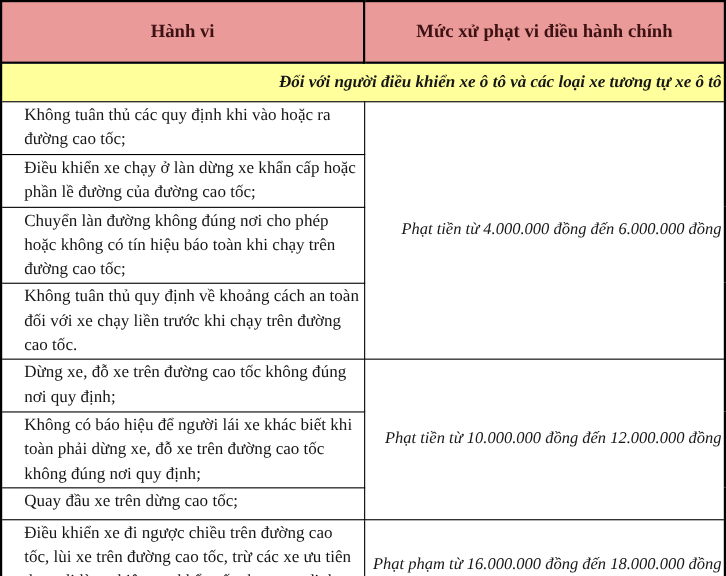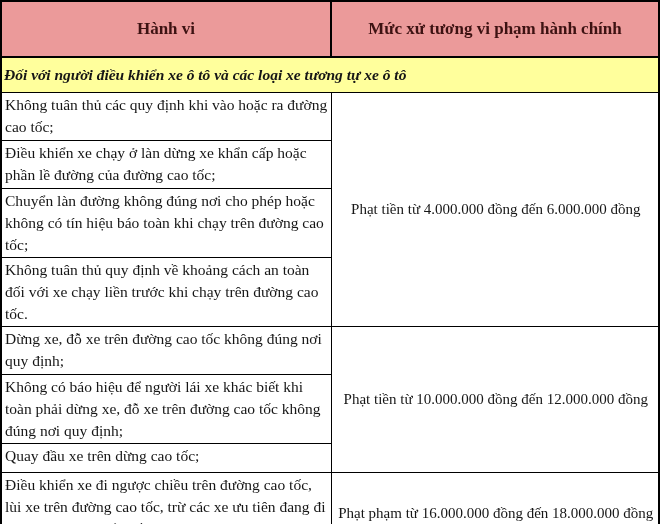--- a/index.html
+++ b/index.html
@@ -26,30 +26,30 @@
   th,td{border:1px solid var(--border);overflow:hidden;}
   tr.head th{
     border:2px solid var(--border);
     background:var(--header_bg);
     color:var(--header_text);
     font-size:17px;font-weight:bold;text-align:center;
     padding:17px 2px;
   }
   tr.section td{
     background:var(--section_bg);
-    font-weight:bold;font-style:italic;text-align:left;
+    font-weight:bold;font-style:italic;text-align:right;
     font-size:15.5px;vertical-align:middle;padding:2px;
   }
   td.v{
     font-size:15.5px;line-height:22px;vertical-align:top;
-    padding:1px 2px 1px 3px;text-align:left;
+    padding:1px 2px 1px 20px;text-align:left;
   }
   td.f{
     font-size:15px;line-height:20px;vertical-align:middle;
-    padding:0 2px 0 4px;text-align:center;white-space:nowrap;
+    padding:0 2px 0 4px;text-align:right;white-space:nowrap;font-style:italic;
   }
   tr.partial td{
     background:var(--section_bg);
     border-top:2px solid var(--border);
     padding:0;position:relative;
   }
   .letter-tops{
     position:absolute;left:20px;bottom:0;width:2px;height:5px;background:#4a4a22;
     box-shadow:98px 1px 0 #4a4a22,137px 1px 0 #4a4a22,193px 2px 0 #4a4a22,
                280px 2px 0 #4a4a22,450px 2px 0 #4a4a22,540px 2px 0 #4a4a22;
@@ -59,21 +59,21 @@
 <body>
 
 <table class="fines">
   <colgroup>
     <col class="c-behavior">
     <col class="c-penalty">
   </colgroup>
   <tbody>
     <tr class="head" style="height:33px">
       <th>Hành vi</th>
-      <th>Mức xử tương vi phạm hành chính</th>
+      <th>Mức xử phạt vi điều hành chính</th>
     </tr>
     <tr class="section" style="height:35px">
       <td colspan="2">Đối với người điều khiển xe ô tô và các loại xe tương tự xe ô tô</td>
     </tr>
     <tr style="height:48px">
       <td class="v">Không tuân thủ các quy định khi vào hoặc ra đường cao tốc;</td>
       <td class="f" rowspan="4">Phạt tiền từ 4.000.000 đồng đến 6.000.000 đồng</td>
     </tr>
     <tr style="height:48px">
       <td class="v">Điều khiển xe chạy ở làn dừng xe khẩn cấp hoặc phần lề đường của đường cao tốc;</td>

